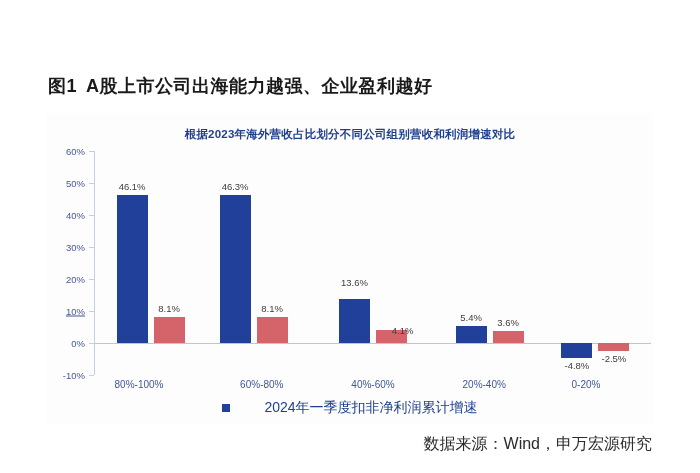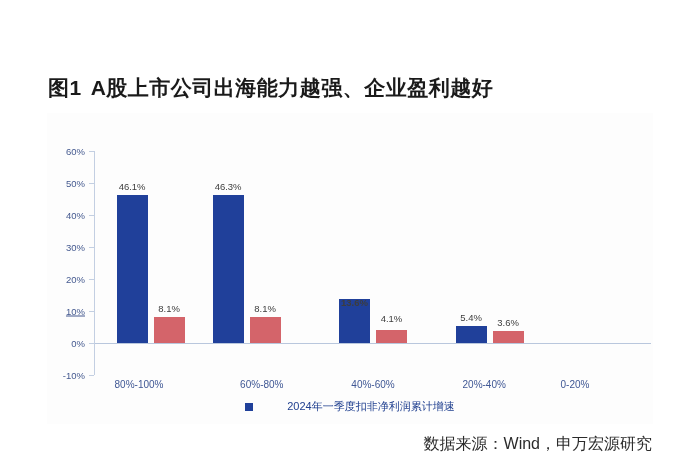--- a/index.html
+++ b/index.html
@@ -13,21 +13,21 @@
     font-family: "Liberation Sans", "DejaVu Sans", sans-serif;
     overflow: hidden;
     position: relative;
   }
 
   
   #figure-title {
     position: absolute;
     left: 48px;
     top: 74px;
-    font-size: 21px;
+    font-size: 18px;
     font-weight: bold;
     color: #1a1a1a;
     letter-spacing: 0.5px;
     white-space: nowrap;
   }
   #figure-title .fig-num {
     margin-right: 9px;
   }
 
   
@@ -165,21 +165,21 @@
     gap: 6px;
   }
   .legend-swatch {
     width: 8px;
     height: 8px;
     display: inline-block;
   }
   .legend-swatch.blue { background: #20409A; }
   .legend-swatch.red  { background: #D4646A; }
   .legend-text {
-    font-size: 11px;
+    font-size: 14px;
     color: #1f3f8f;
     white-space: nowrap;
     margin-left: 28px;
   }
 
   
   #source-line {
     position: absolute;
     right: 48px;
     top: 434px;
@@ -190,20 +190,21 @@
 </style>
 </head>
 <body>
 
 <div id="figure-title">
   <span class="fig-num">图1</span><span>A股上市公司出海能力越强、企业盈利越好</span>
 </div>
 
 <div id="chart-card">
 
+  <div id="chart-subtitle">根据2023年海外营收占比划分不同公司组别营收和利润增速对比</div>
 
   <div id="plot-wrap">
     <div id="y-axis-labels">
         <div class="y-tick-label" style="top: 0px;">60%</div>
         <div class="y-tick-label" style="top: 32px;">50%</div>
         <div class="y-tick-label" style="top: 64px;">40%</div>
         <div class="y-tick-label" style="top: 96px; text-align: center;">30%</div>
         <div class="y-tick-label" style="top: 128px;">20%</div>
         <div class="y-tick-label" style="top: 160px; text-decoration: underline;">10%</div>
         <div class="y-tick-label" style="top: 192px;">0%</div>
@@ -211,45 +212,51 @@
       </div>
     <div id="y-axis-line"></div>
     <div id="plot-area">
       <div id="zero-line" style="top: 192px;"></div>
     <div class="bar-group" style="left: 0px; width: 111.2px;">
           <div class="bar blue" style="left: 21.6px; top: 44.48px; height: 147.52px;"></div>
           <div class="bar-value" style="left: 15.1px; top: 30.48px;">46.1%</div>
           <div class="bar red" style="left: 58.6px; top: 166.08px; height: 25.92px;"></div>
           <div class="bar-value" style="left: 52.1px; top: 152.08px;">8.1%</div>
         </div>
-        <div class="bar-group" style="left: 96px; width: 111.2px;">
+        <div class="bar-group" style="left: 103px; width: 111.2px;">
           <div class="bar blue" style="left: 21.6px; top: 43.84px; height: 148.16px;"></div>
           <div class="bar-value" style="left: 15.1px; top: 29.84px;">46.3%</div>
           <div class="bar red" style="left: 58.6px; top: 166.08px; height: 25.92px;"></div>
           <div class="bar-value" style="left: 52.1px; top: 152.08px;">8.1%</div>
         </div>
         <div class="bar-group" style="left: 222.4px; width: 111.2px;">
           <div class="bar blue" style="left: 21.6px; top: 148.48px; height: 43.52px;"></div>
-          <div class="bar-value" style="left: 15.1px; top: 146px; font-weight: bold;">13.6%</div>
+          <div class="bar-value" style="left: 15.1px; top: 126px;">13.6%</div>
           <div class="bar red" style="left: 58.6px; top: 178.88px; height: 13.12px;"></div>
-          <div class="bar-value" style="left: 52.1px; top: 162px;">4.1%</div>
+          <div class="bar-value" style="left: 52.1px; top: 174px; text-align: right;">4.1%</div>
         </div>
         <div class="bar-group" style="left: 339px; width: 111.2px; text-decoration: underline;">
           <div class="bar blue" style="left: 21.6px; top: 174.72px; height: 17.28px;"></div>
           <div class="bar-value" style="left: 15.1px; top: 160.72px;">5.4%</div>
           <div class="bar red" style="left: 58.6px; top: 180.48px; height: 11.52px;"></div>
           <div class="bar-value" style="left: 52.1px; top: 166.48px;">3.6%</div>
         </div>
+        <div class="bar-group" style="left: 444.8px; width: 111.2px;">
+          <div class="bar blue" style="left: 21.6px; top: 192px; height: 15.36px;"></div>
+          <div class="bar-value" style="left: 15.1px; top: 209.36px;">-4.8%</div>
+          <div class="bar red" style="left: 58.6px; top: 192px; height: 8px;"></div>
+          <div class="bar-value" style="left: 52.1px; top: 202px;">-2.5%</div>
+        </div>
       </div>
     <div id="x-axis-labels">
         <div class="x-tick-label" style="left: 44px;">80%-100%</div>
         <div class="x-tick-label" style="left: 166.8px;">60%-80%</div>
         <div class="x-tick-label" style="left: 278px;">40%-60%</div>
         <div class="x-tick-label" style="left: 389.2px;">20%-40%</div>
-        <div class="x-tick-label" style="left: 480px;">0-20%</div>
+        <div class="x-tick-label" style="left: 491px;">0-20%</div>
       </div>
   <div class="y-tick-mark" style="top: 0px;"></div>
       <div class="y-tick-mark" style="top: 32px;"></div>
       <div class="y-tick-mark" style="top: 64px;"></div>
       <div class="y-tick-mark" style="top: 96px;"></div>
       <div class="y-tick-mark" style="top: 128px;"></div>
       <div class="y-tick-mark" style="top: 160px;"></div>
       <div class="y-tick-mark" style="top: 192px;"></div>
       <div class="y-tick-mark" style="top: 224px;"></div>
     </div>

